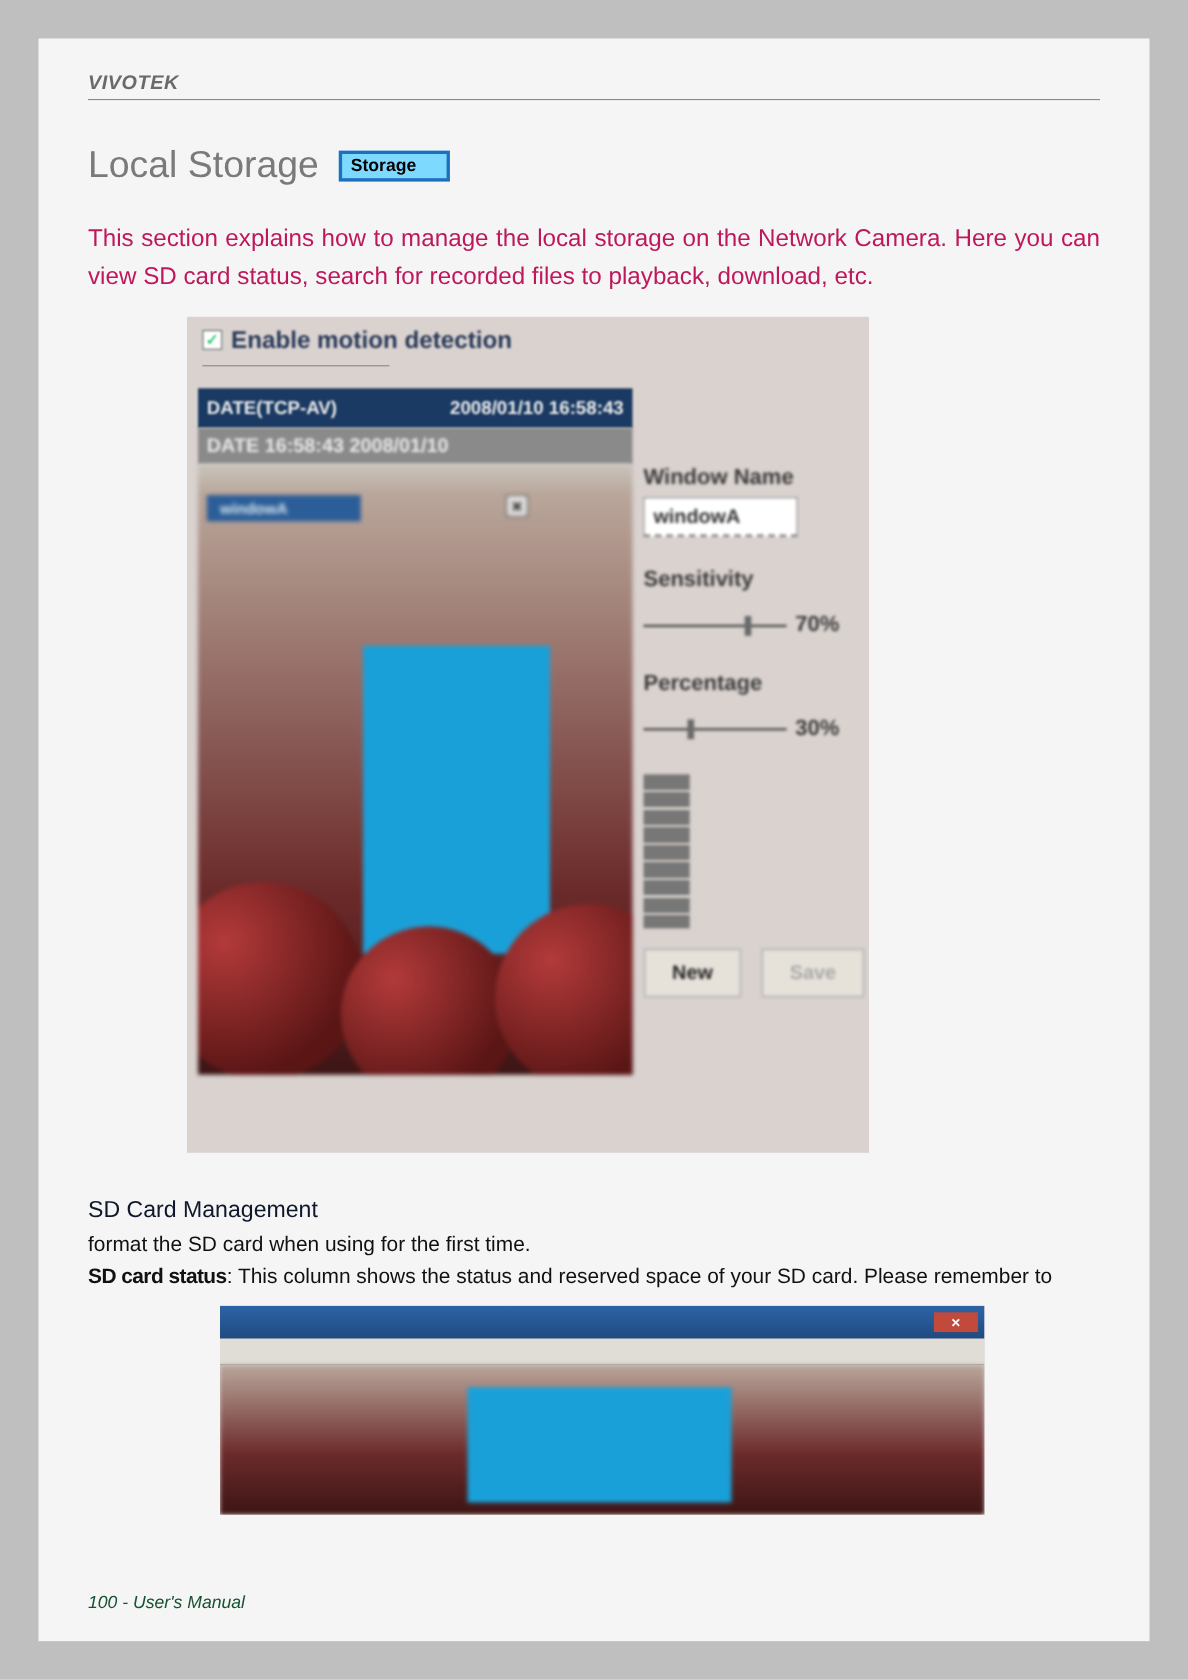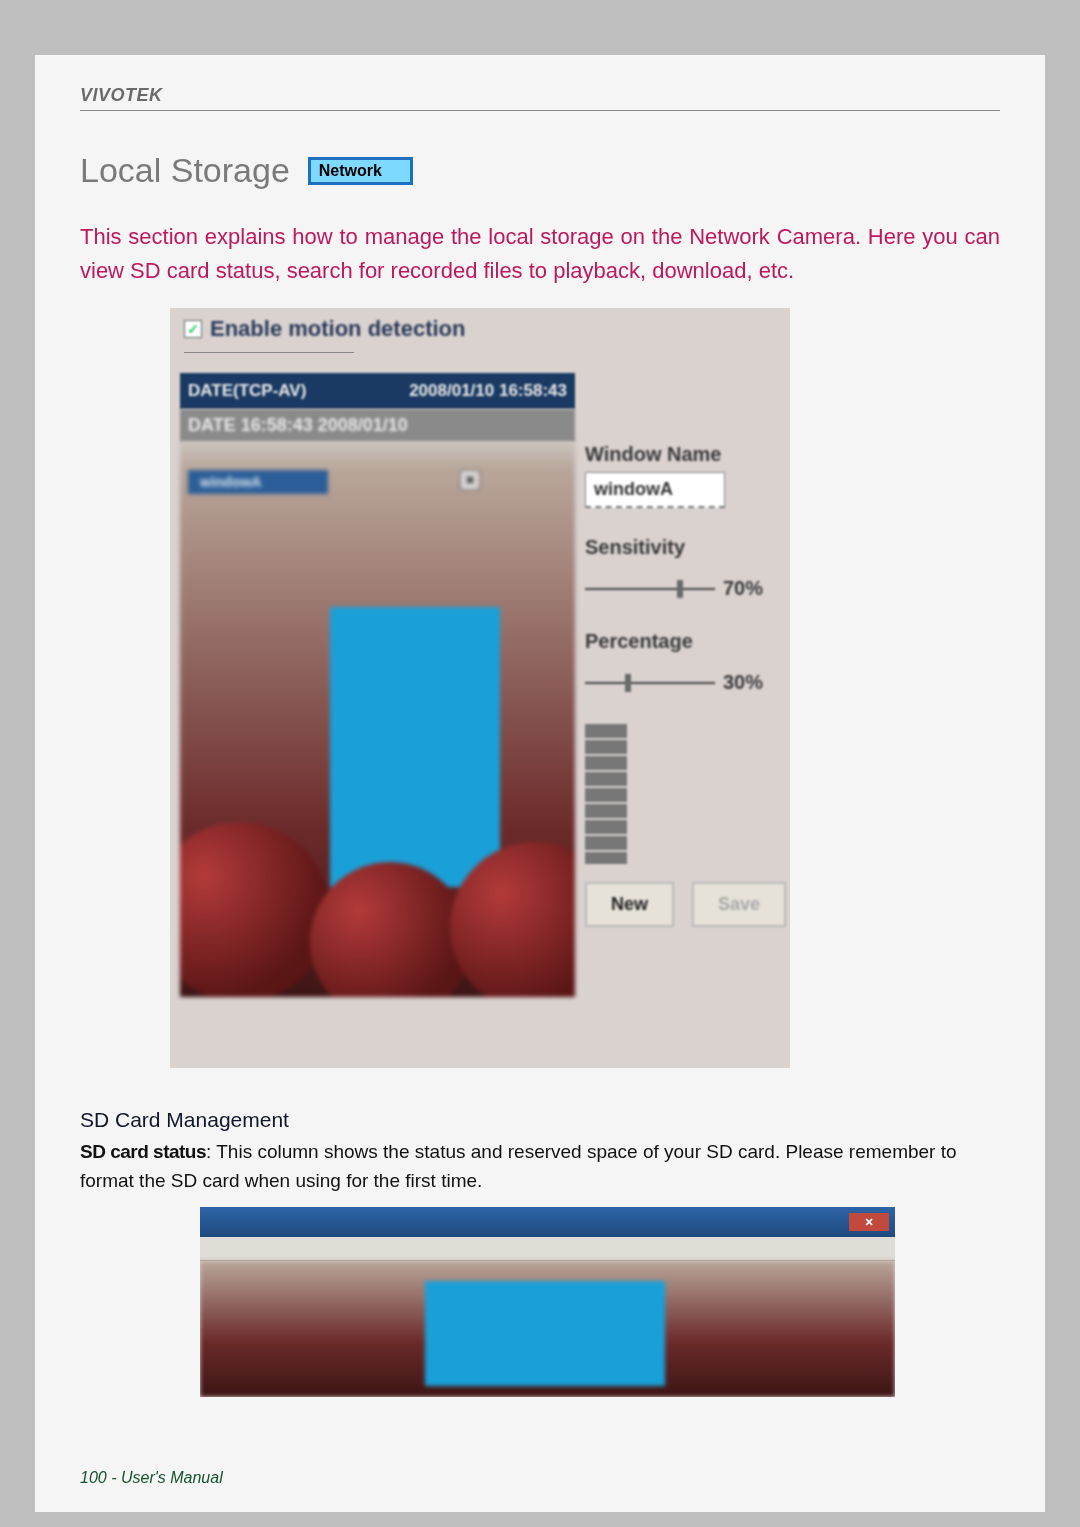--- a/index.html
+++ b/index.html
@@ -11,21 +11,20 @@
     position: relative;
   }
   .page {
     position: absolute;
     left: 35px;
     top: 35px;
     width: 1010px;
     height: 1457px;
     background: #f5f5f5;
     padding: 30px 45px 42px 45px;
-    margin-top: 20px;
   }
   .header-bar {
     border-bottom: 1px solid #888;
     padding-bottom: 4px;
     margin-bottom: 40px;
   }
   .brand {
     font-style: italic;
     font-weight: bold;
     font-size: 18px;
@@ -236,21 +235,21 @@
 <body>
 
 <div class="page">
 
   <div class="header-bar">
     <span class="brand">VIVOTEK</span>
   </div>
 
   <div class="title-row">
     <span class="title">Local Storage</span>
-    <span class="badge">Network</span>
+    <span class="badge">Storage</span>
   </div>
 
   <p class="intro">This section explains how to manage the local storage on the Network Camera. Here you can view SD card status, search for recorded files to playback, download, etc.</p>
 
   <div class="figure1">
     <span class="annot" style="left:285px; top:43px;">no SD card</span>
     <div class="annot-line" style="left:180px; top:55px; width:105px;"></div>
 
     <div class="ui-panel">
       <div class="md-check-row">
@@ -306,24 +305,24 @@
           <div class="btn-row">
             <div class="ui-btn">New</div>
             <div class="ui-btn disabled">Save</div>
           </div>
         </div>
       </div>
     </div>
   </div>
 
   <div class="sd-head">SD Card Management</div>
+  <div class="sd-line">format the SD card when using for the first time.</div>
   <div class="sd-line">
     <span class="garble">SD card status</span><span>: This column shows the status and reserved space of your SD card. Please remember to</span>
   </div>
-  <div class="sd-line">format the SD card when using for the first time.</div>
 
   <div class="figure2">
     <div class="f2-titlebar">
       <div class="winctl">✕</div>
     </div>
     <div class="f2-tabs"></div>
     <div class="f2-body">
       <div class="f2-rect"></div>
     </div>
   </div>

